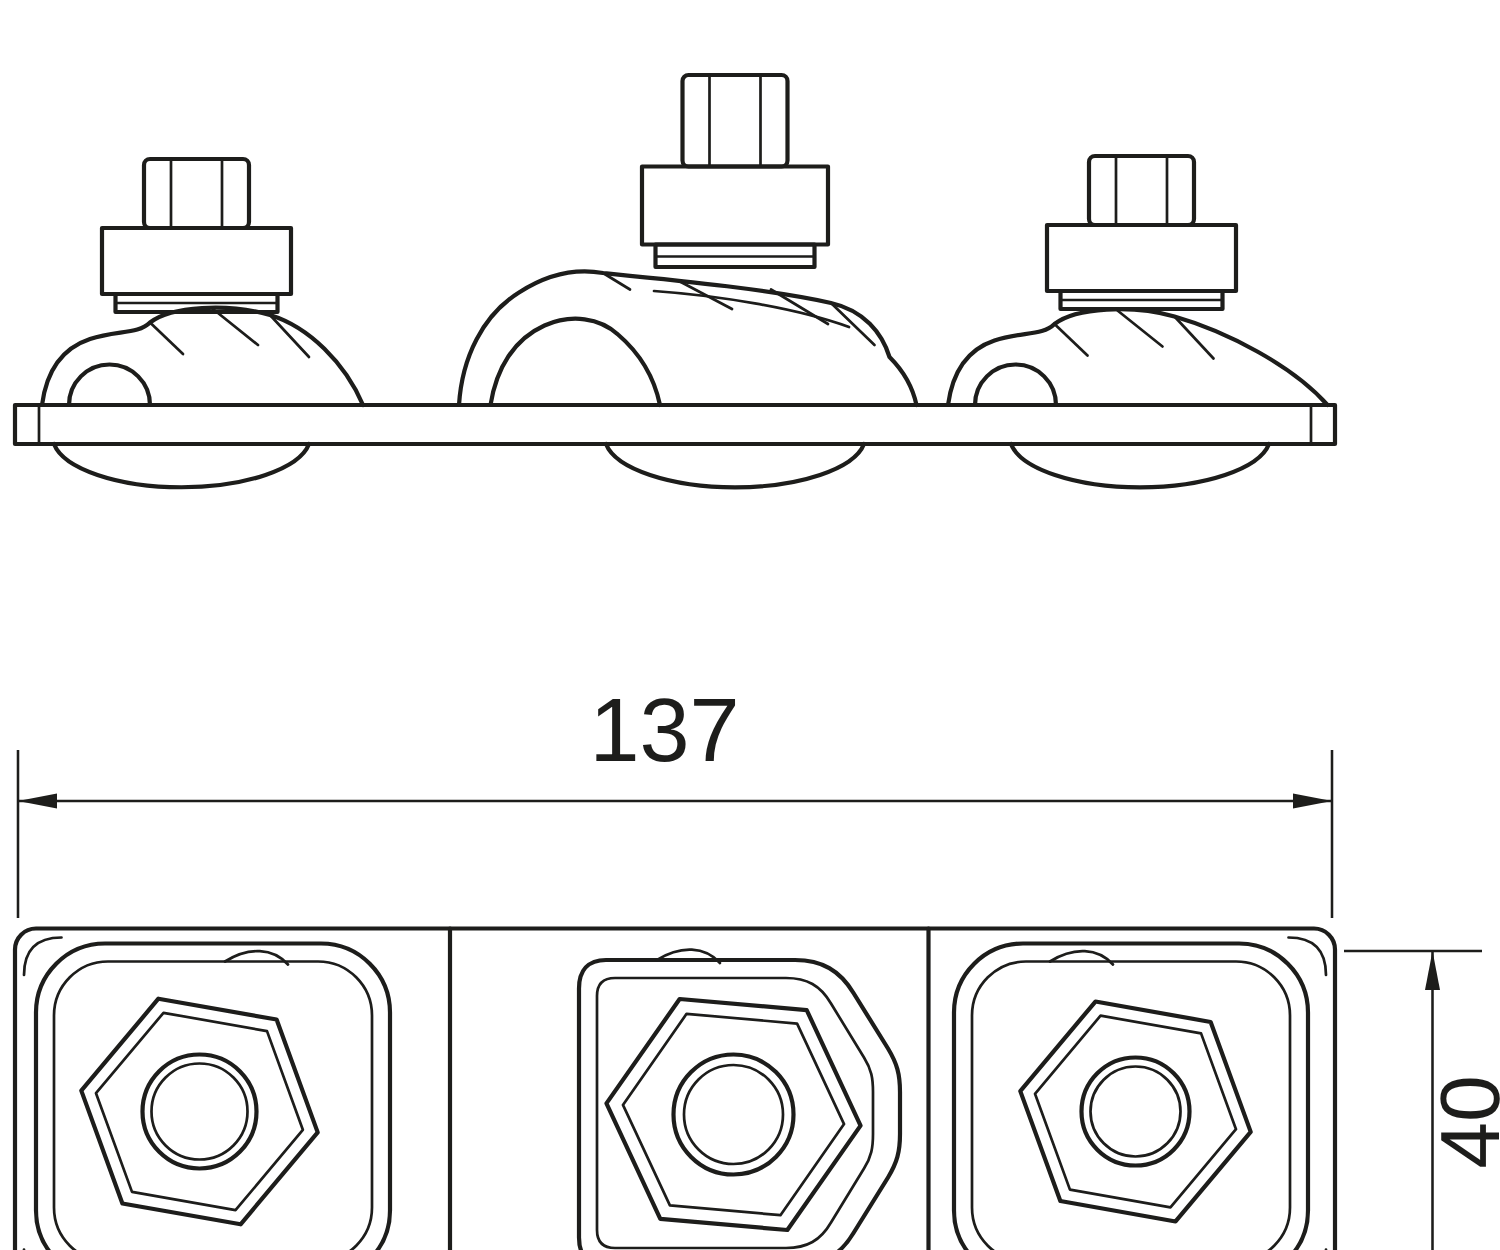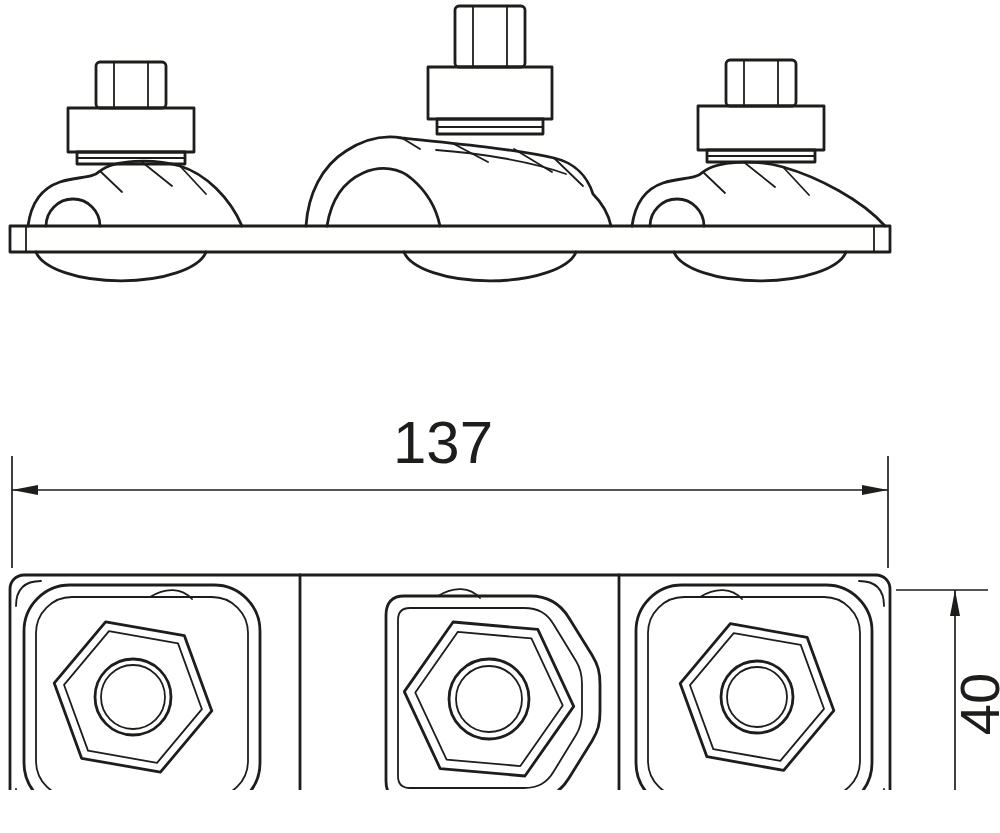--- a/index.html
+++ b/index.html
@@ -1,17 +1,17 @@
 <!DOCTYPE html>
 <html style="--line: #1d1d1b; --bg: #ffffff;"><head>
 <meta charset="utf-8">
 <style>
   :root { --line:#1d1d1b; --bg:#ffffff; }
   html,body { margin:0; padding:0; background:var(--bg); }
-  .sheet { width:1000px; height:790px; position:relative; background:var(--bg); }
+  .sheet { width:1000px; height:790px; position:relative; background:var(--bg);margin-top:44px; }
   svg { display:block; }
   svg text {
     font-family:"Liberation Sans", sans-serif;
     fill:var(--line);
     stroke:none;
   }
   .ln  { fill:none; stroke:var(--line); stroke-width:2.8; stroke-linejoin:round; stroke-linecap:round; }
   .ln2 { fill:none; stroke:var(--line); stroke-width:1.8; stroke-linejoin:round; stroke-linecap:round; }
   .dim { fill:none; stroke:var(--line); stroke-width:1.7; stroke-linecap:butt; }
   .arrow { fill:var(--line); stroke:none; }

